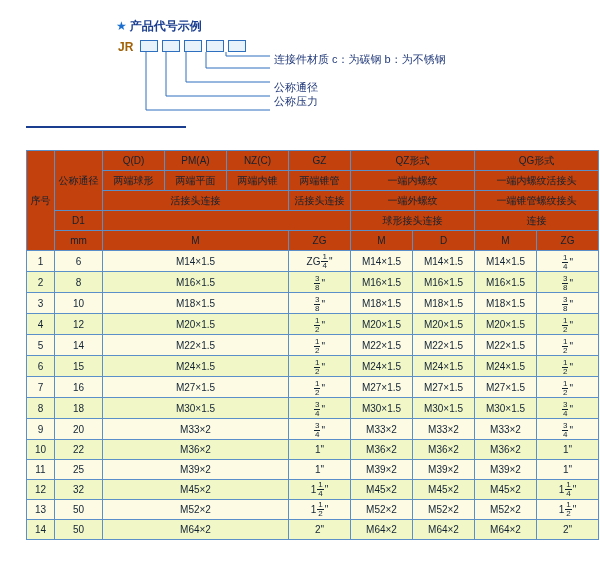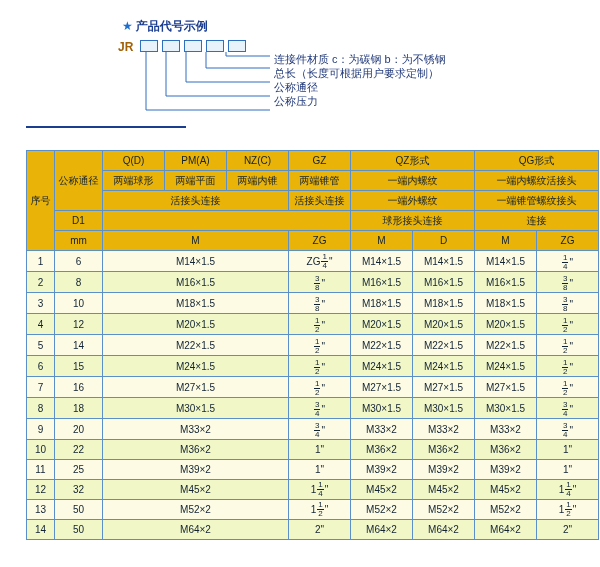--- a/index.html
+++ b/index.html
@@ -7,21 +7,21 @@
     width:600px;height:567px;
     background:#ffffff;
     font-family:"Liberation Sans","DejaVu Sans",sans-serif;
     color:#000;
     position:relative;
     overflow:hidden;
   }
   
   .legend{position:relative;height:118px;}
   .legend-title{
-    position:absolute;left:122px;top:18px;
+    position:absolute;left:116px;top:18px;
     font-size:12px;font-weight:bold;color:#1a3d8f;
     white-space:nowrap;
   }
   .star{color:#1a6fd0;font-size:12px;margin-right:3px;}
   .jr{
     position:absolute;left:118px;top:40px;
     font-size:12px;color:#a16207;font-weight:bold;
   }
   .boxes{position:absolute;left:140px;top:40px;display:flex;gap:4px;}
   .boxes span{
@@ -58,21 +58,21 @@
   }
   table.main td,table.main th{
     border:1px solid #5b8fc9;
     text-align:center;
     vertical-align:middle;
     padding:0;
     height:19px;
     font-weight:normal;
     color:#123;
   }
-  .hdr{background:#eab308;font-size:10px;}
+  .hdr{background:#c2410c;font-size:10px;}
   .row-a{background:#fdfbe4;}
   .row-b{background:#f2f7c8;}
   .col-seq{width:28px;}
   .col-dn{width:48px;}
   .c{width:62px;}
   .frac{display:inline-block;vertical-align:middle;text-align:center;line-height:1;}
   .frac i{display:block;font-style:normal;font-size:8px;border-bottom:1px solid #123;padding:0 1px;}
   .frac b{display:block;font-weight:normal;font-size:8px;padding:0 1px;}
   .fr-wrap{display:inline-flex;align-items:center;justify-content:center;gap:1px;}
   .seqhdr{font-size:10px;line-height:11px;margin-top:37px;}
@@ -96,21 +96,20 @@
   <svg class="lines" width="600" height="120">
 
     <path d="M146,52 L146,110 L270,110" stroke="#2f6fbf" fill="none" stroke-width="1"></path>
     <path d="M166,52 L166,96  L270,96" stroke="#2f6fbf" fill="none" stroke-width="1"></path>
     <path d="M186,52 L186,82  L270,82" stroke="#2f6fbf" fill="none" stroke-width="1"></path>
     <path d="M206,52 L206,68  L270,68" stroke="#2f6fbf" fill="none" stroke-width="1"></path>
     <path d="M226,52 L226,56  L270,56" stroke="#2f6fbf" fill="none" stroke-width="1"></path>
   </svg>
 
   <div class="lbl lbl0">连接件材质  c：为碳钢  b：为不锈钢</div>
-  <div class="lbl lbl1">总长（长度可根据用户要求定制）</div>
   <div class="lbl lbl2">公称通径</div>
   <div class="lbl lbl3">公称压力</div>
 </div>
 
 <div class="section-title">
   <span class="rule"></span>
 </div>
 
 <table class="main">
   <colgroup>

